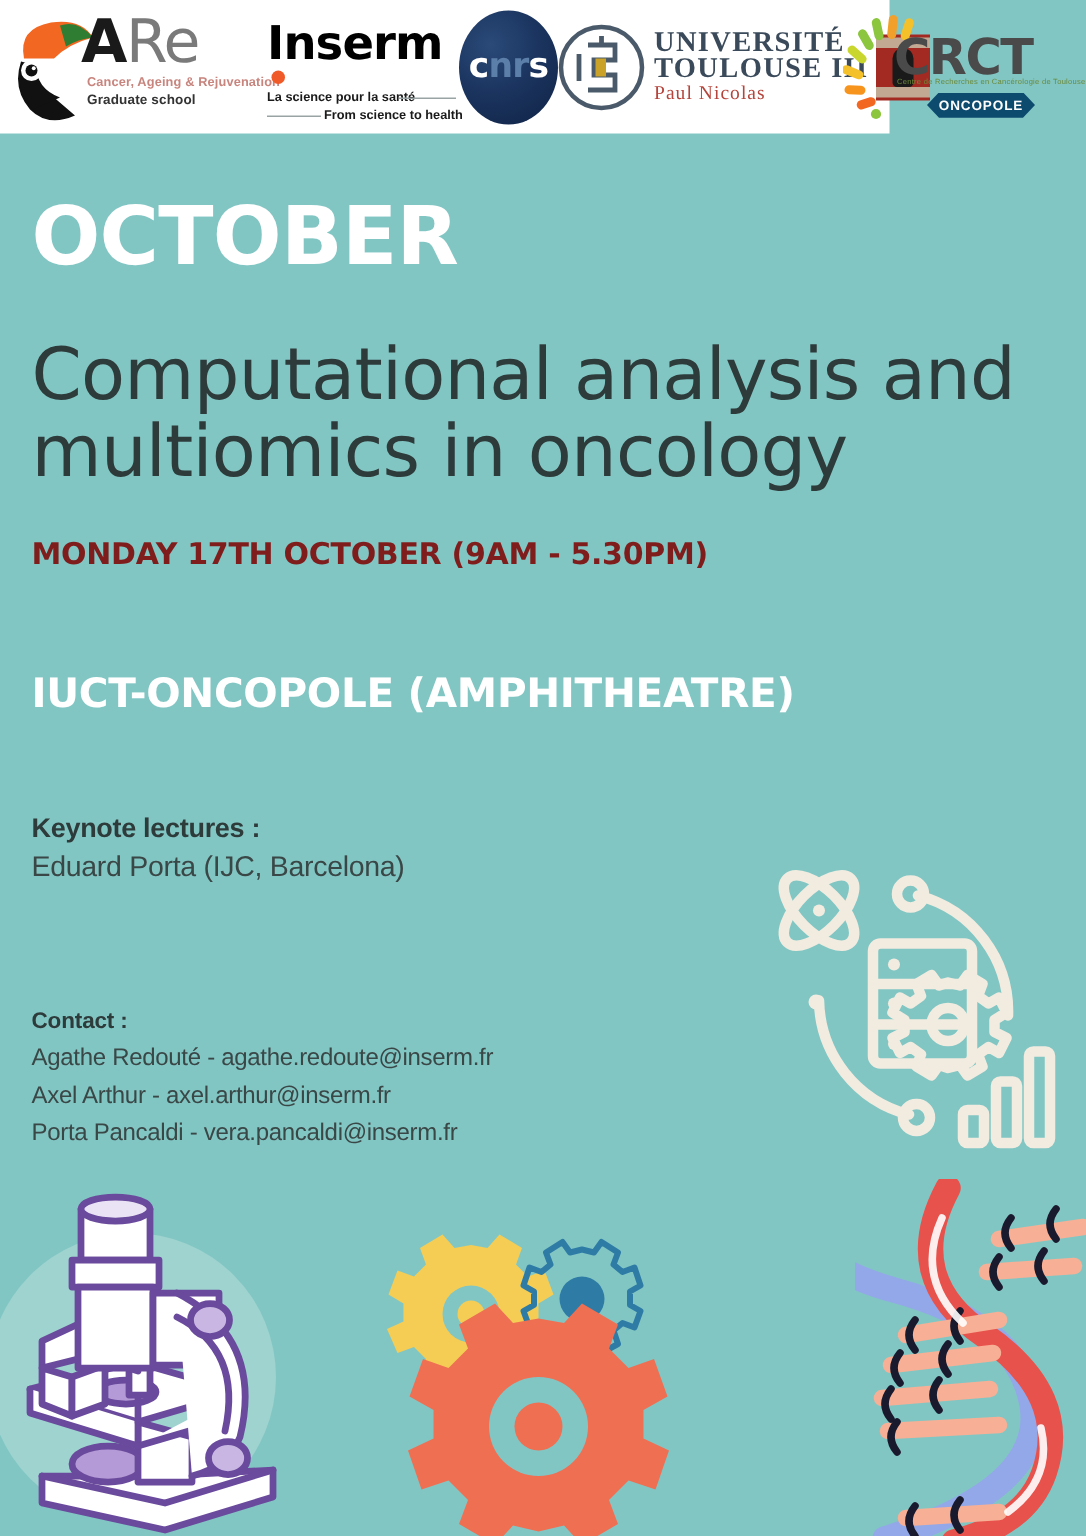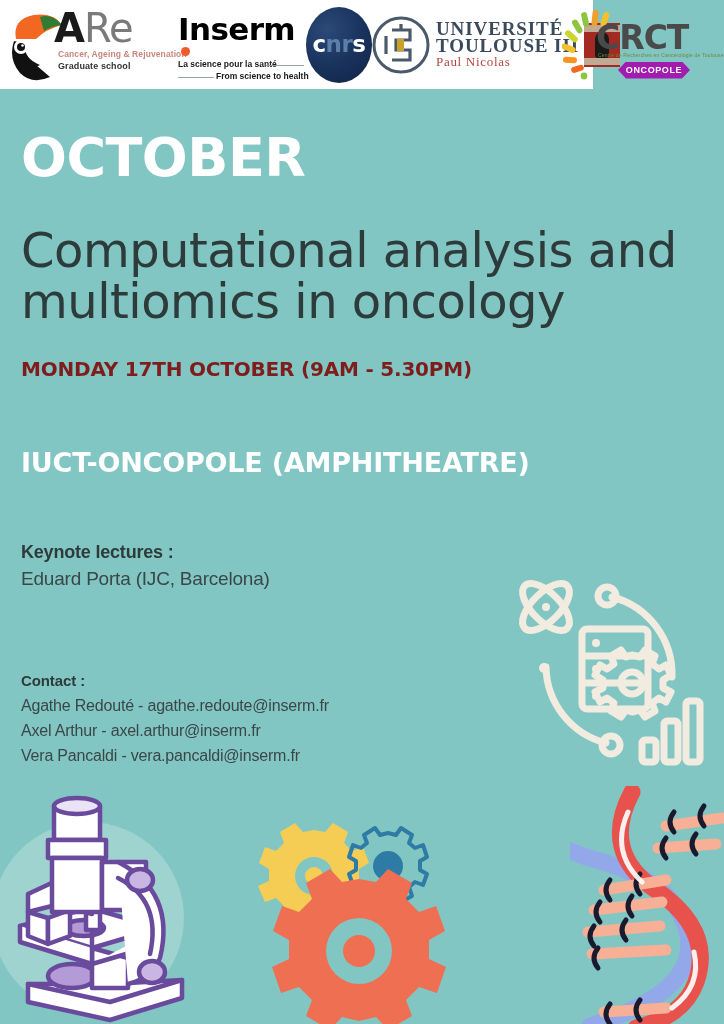--- a/index.html
+++ b/index.html
@@ -145,21 +145,21 @@
     font-size: 33px; font-weight: 700; color: #4a4a4a;
     letter-spacing: -1px;
   }
   .crct-sub {
     position: absolute; left: 36px; top: 48px;
     font-size: 5px; color: #6a8a3a; letter-spacing: .2px; white-space: nowrap;
   }
   .crct-ribbon {
     position: absolute; left: 56px; top: 58px;
     width: 72px; height: 17px;
-    background: #a21caf;
+    background: #0c4a6e;
     display: flex; align-items: center; justify-content: center;
     clip-path: polygon(0% 50%, 8px 0%, calc(100% - 8px) 0%, 100% 50%, calc(100% - 8px) 100%, 8px 100%);
   }
   .crct-ribbon span {
     font-size: 9px; font-weight: 700; color: #fff; letter-spacing: .6px;
   }
 
   
   .content { position: absolute; left: 0; top: 89px; width: 724px; z-index: 3; }
 
@@ -435,17 +435,17 @@
 
     <div class="keynote-block">
       <div class="keynote-head">Keynote lectures :</div>
       <div class="keynote-item">Eduard Porta (IJC, Barcelona)</div>
     </div>
 
     <div class="contact-block">
       <div class="contact-head">Contact :</div>
       <div class="contact-item">Agathe Redouté - agathe.redoute@inserm.fr</div>
       <div class="contact-item">Axel Arthur - axel.arthur@inserm.fr</div>
-      <div class="contact-item">Vera Pancaldi - vera.pancaldi@inserm.fr</div>
+      <div class="contact-item">Porta Pancaldi - vera.pancaldi@inserm.fr</div>
     </div>
 
   </div>
 </div>
 
 </body></html>

